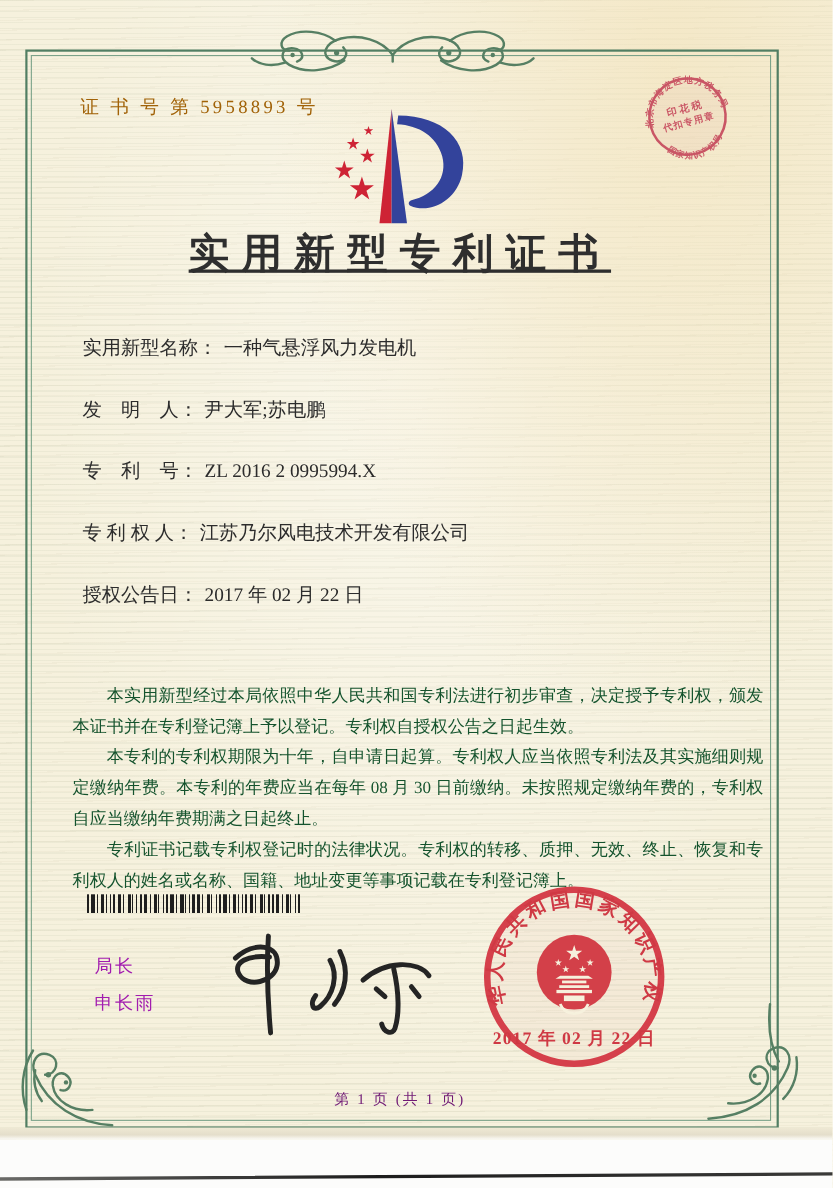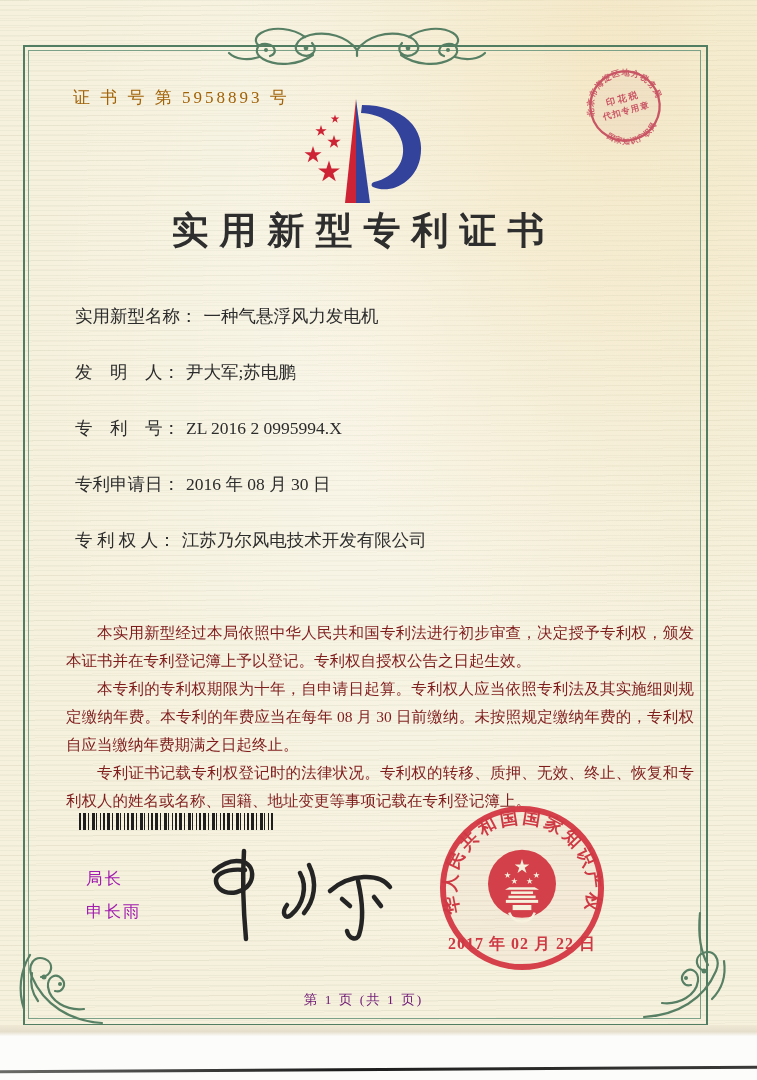--- a/index.html
+++ b/index.html
@@ -16,29 +16,29 @@
       repeating-linear-gradient(180deg, rgba(150,165,135,0.10) 0 1px, transparent 1px 5px),
       repeating-linear-gradient(179deg, rgba(170,160,125,0.07) 0 1px, transparent 1px 9px),
       #f6f1dd;
   }
   .frame-outer{position:absolute;left:23px;top:45px;width:681px;height:977px;border:2px solid #517e63;}
   .frame-inner{position:absolute;left:28px;top:50px;width:671px;height:967px;border:1px solid #7ba289;}
   .cert-number{position:absolute;left:73px;top:86px;font-size:17px;letter-spacing:3px;color:#a16207;}
   .logo{position:absolute;left:277px;top:97px;width:160px;height:112px;}
   .title{
     position:absolute;left:23px;width:681px;top:206px;text-align:center;
-    font-size:37px;font-weight:bold;letter-spacing:11px;color:#2e2e2e;
+    font-size:37px;font-weight:bold;letter-spacing:11px;color:#2e2e2e;text-decoration:underline;
   }
   .fields{position:absolute;left:75px;top:306px;width:600px;}
   .field-row{height:21px;line-height:21px;margin-bottom:35px;font-size:17.5px;color:#2c2c2c;white-space:nowrap;}
   .field-label{display:inline-block;}
   .field-value{display:inline-block;margin-left:6px;}
   .body-text{
     position:absolute;left:66px;top:619px;width:628px;
-    font-size:15.5px;line-height:28px;color:#7f1d1d;text-align:justify;
+    font-size:15.5px;line-height:28px;color:#14532d;text-align:justify;
   }
   .body-text p{margin:0;text-indent:2em;}
   .barcode{
     position:absolute;left:79px;top:813px;width:194px;height:17px;
     background:repeating-linear-gradient(90deg,
       #1e1e1e 0 2px, transparent 2px 4px,
       #1e1e1e 4px 7px, transparent 7px 9px,
       #1e1e1e 9px 10px, transparent 10px 13px,
       #1e1e1e 13px 16px, transparent 16px 17px,
       #1e1e1e 17px 18px, transparent 18px 21px,
@@ -131,24 +131,24 @@
     <div class="field-row">
       <span class="field-label">实用新型名称：</span><span class="field-value">一种气悬浮风力发电机</span>
     </div>
     <div class="field-row">
       <span class="field-label">发　明　人：</span><span class="field-value">尹大军;苏电鹏</span>
     </div>
     <div class="field-row">
       <span class="field-label">专　利　号：</span><span class="field-value">ZL 2016 2 0995994.X</span>
     </div>
     <div class="field-row">
-      <span class="field-label">专利申请日：</span><span class="field-value">2016 年 08 月 30 日</span>
-    </div>
-    <div class="field-row">
       <span class="field-label">专 利 权 人：</span><span class="field-value">江苏乃尔风电技术开发有限公司</span>
+    </div>
+    <div class="field-row">
+      <span class="field-label">授权公告日：</span><span class="field-value">2017 年 02 月 22 日</span>
     </div>
   </div>
 
   <div class="body-text">
     <p>本实用新型经过本局依照中华人民共和国专利法进行初步审查，决定授予专利权，颁发本证书并在专利登记簿上予以登记。专利权自授权公告之日起生效。</p>
     <p>本专利的专利权期限为十年，自申请日起算。专利权人应当依照专利法及其实施细则规定缴纳年费。本专利的年费应当在每年 08 月 30 日前缴纳。未按照规定缴纳年费的，专利权自应当缴纳年费期满之日起终止。</p>
     <p>专利证书记载专利权登记时的法律状况。专利权的转移、质押、无效、终止、恢复和专利权人的姓名或名称、国籍、地址变更等事项记载在专利登记簿上。</p>
   </div>
 
   <div class="barcode"></div>

